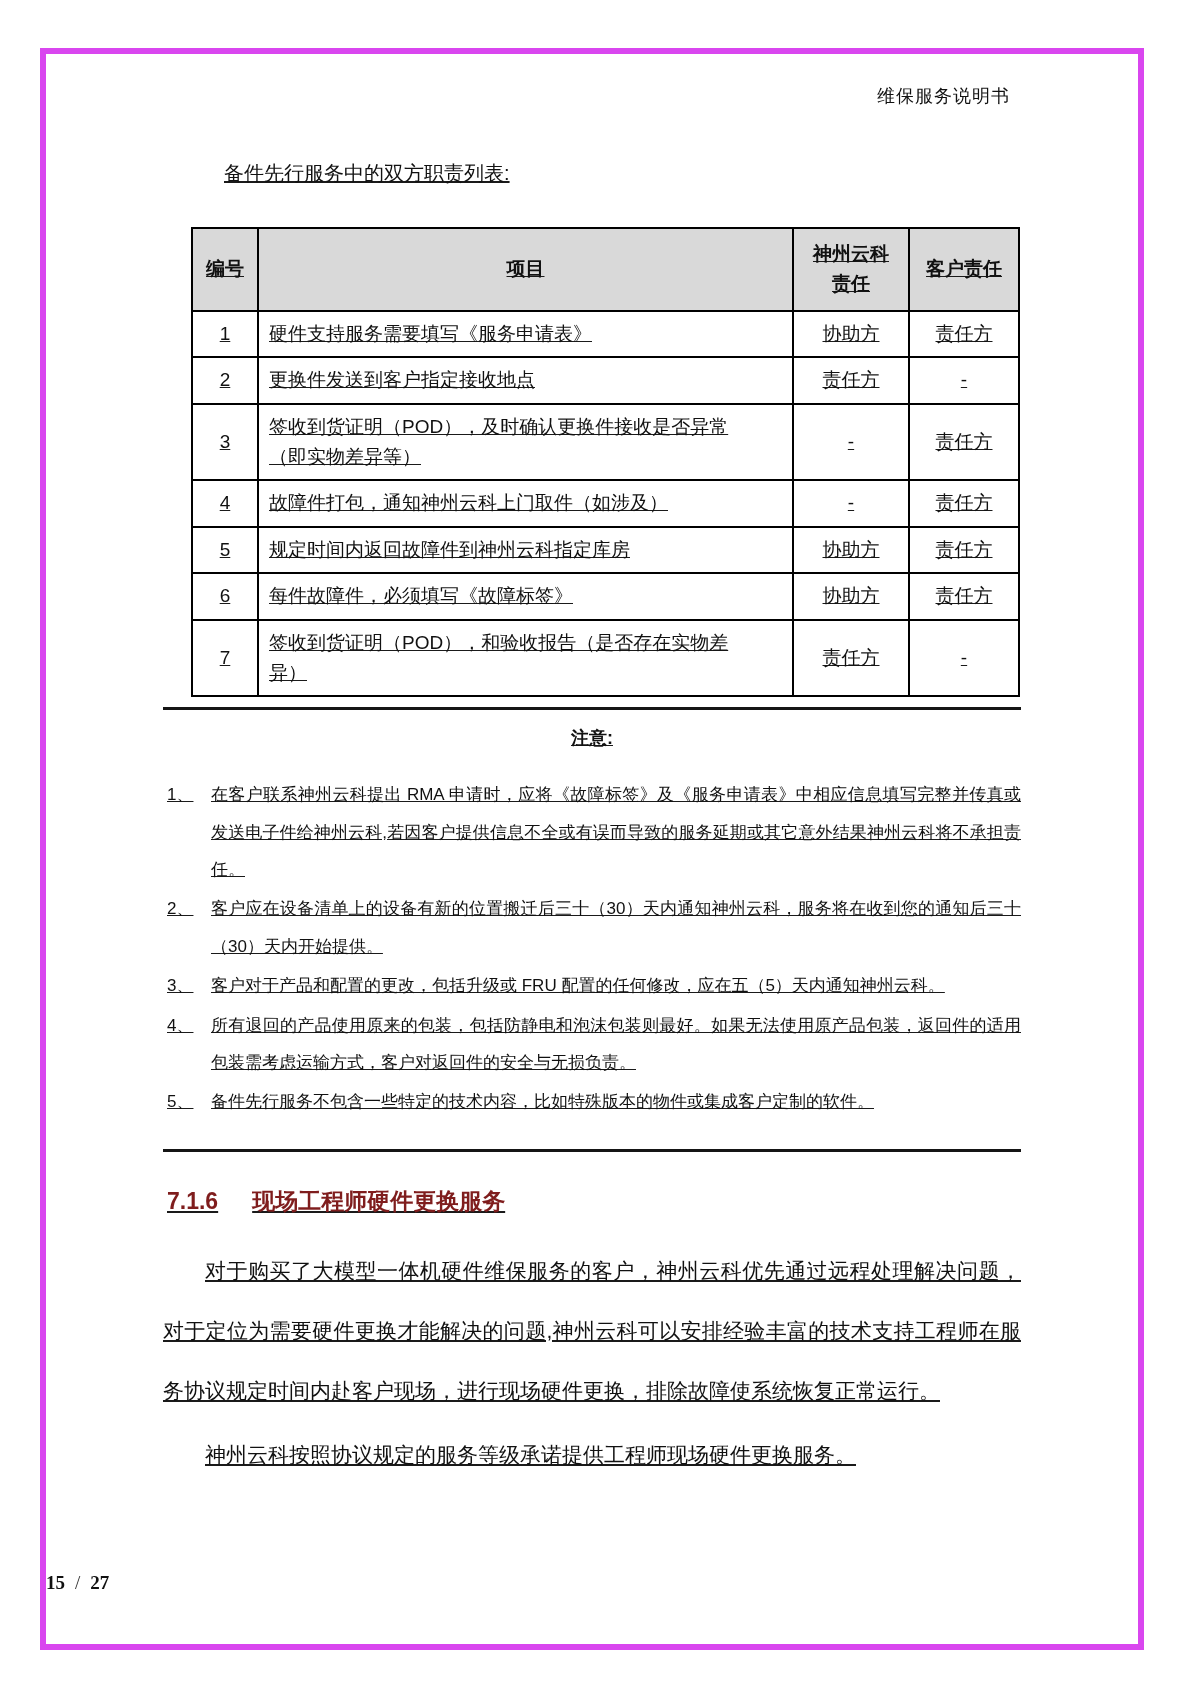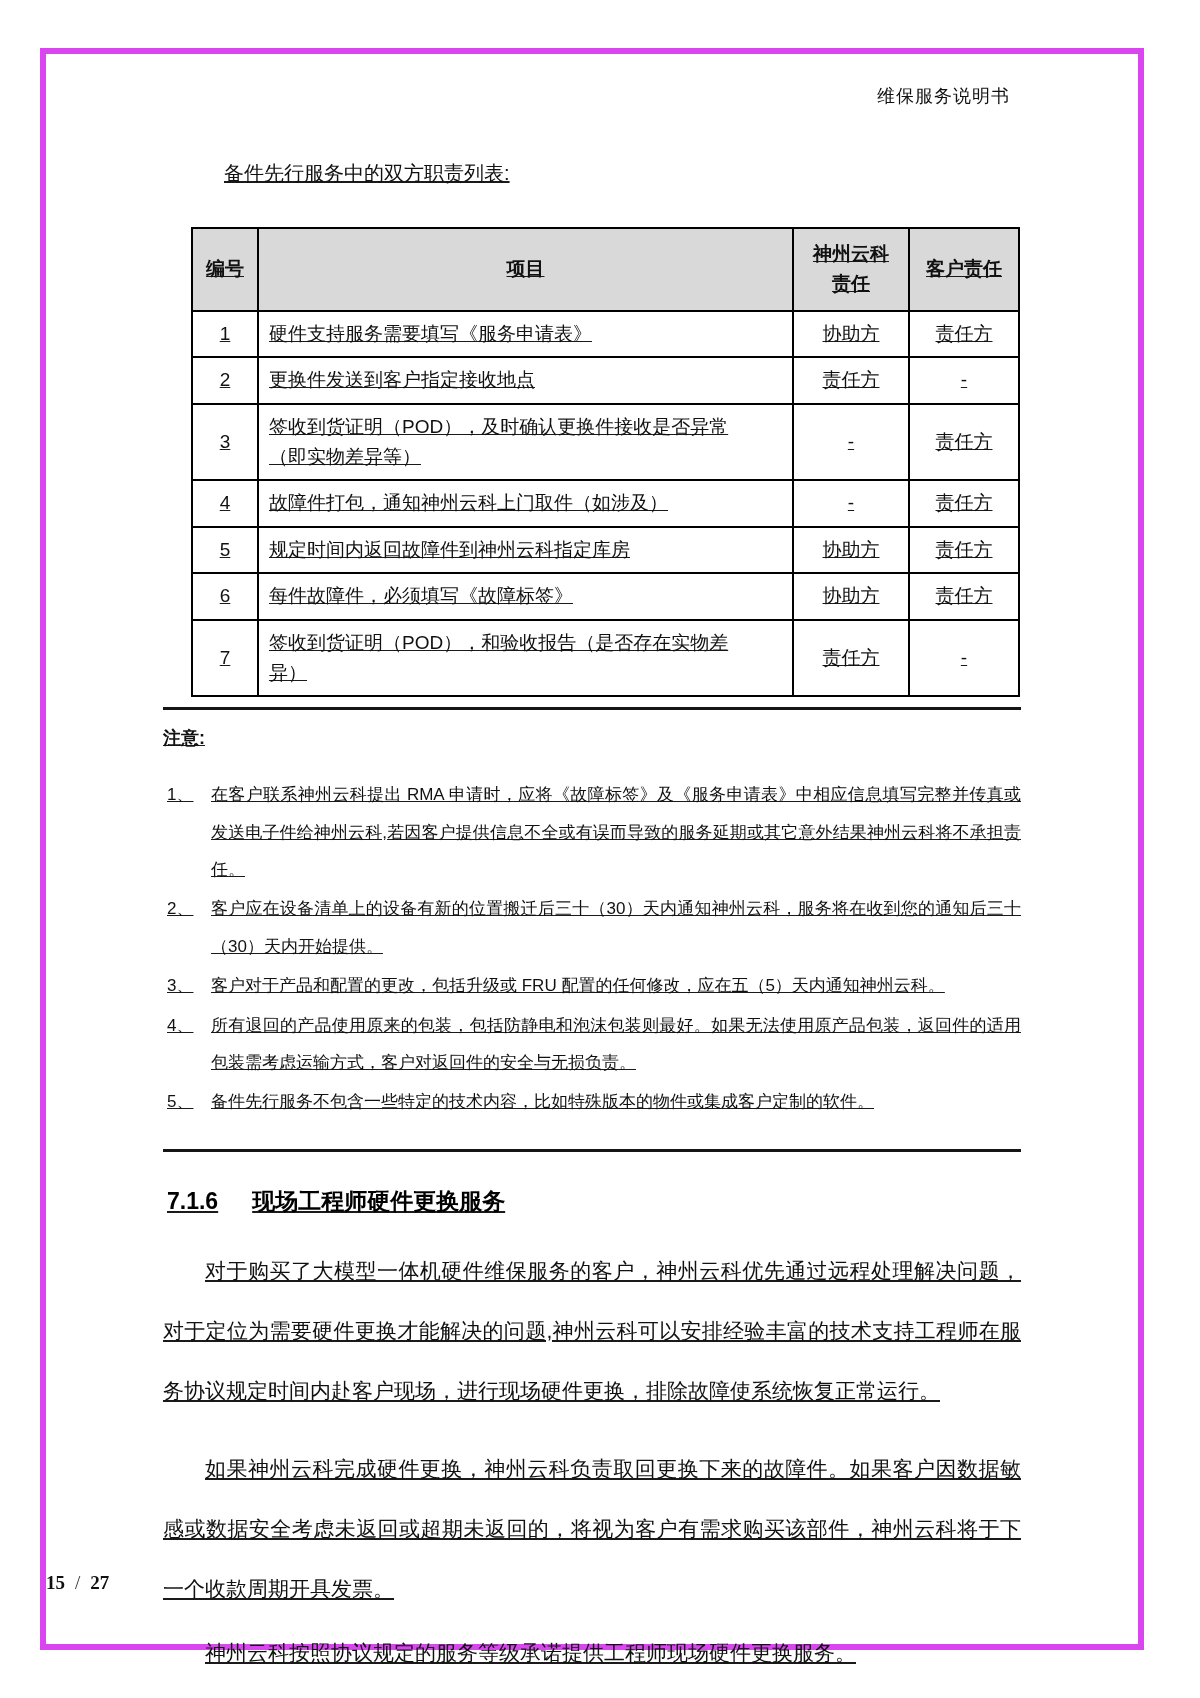--- a/index.html
+++ b/index.html
@@ -32,27 +32,27 @@
     padding:10px 6px;
   }
   .col-no{width:66px;}
   .col-item{width:535px;}
   .col-vendor{width:116px;}
   .col-customer{width:110px;}
   td.c{text-align:center;}
   td.item{text-align:left;white-space:pre-line;}
   .rule{border:none;border-top:3px solid #151515;margin:10px 0 0 0;}
   .rule.second{margin-top:28px;}
-  .notes-title{margin:16px 0 0 0;font-size:18px;font-weight:bold;color:#111;}
+  .notes-title{margin:16px 0 0 0;font-size:18px;font-weight:bold;color:#111;text-align:center;}
   .notes{margin-top:26px;}
   .note-item{display:flex;font-size:17px;line-height:2.2;color:#111;margin:0 0 2px 0;}
   .note-num{flex:0 0 48px;padding-left:4px;box-sizing:border-box;}
   .note-text{flex:1 1 auto;text-align:justify;}
   .section-heading{
-    margin:34px 0 0 4px;font-size:23px;font-weight:600;color:#000000;
+    margin:34px 0 0 4px;font-size:23px;font-weight:600;color:#7f1d1d;
   }
   .section-number{margin-right:34px;}
   .para{
     margin:24px 0 0 0;font-size:21px;line-height:60px;color:#111;
     text-align:justify;text-indent:2em;
   }
   .para.p2{margin-top:18px;}
   .para.p3{margin-top:4px;}
   .doc-footer{
     position:absolute;left:0;bottom:50px;width:100%;
@@ -159,21 +159,20 @@
       </div>
     </div>
 
     <hr class="rule second">
 
     <h2 class="section-heading">
       <span class="section-number">7.1.6</span><span>现场工程师硬件更换服务</span>
     </h2>
 
     <p class="para p1">对于购买了大模型一体机硬件维保服务的客户，神州云科优先通过远程处理解决问题，对于定位为需要硬件更换才能解决的问题,神州云科可以安排经验丰富的技术支持工程师在服务协议规定时间内赴客户现场，进行现场硬件更换，排除故障使系统恢复正常运行。</p>
-    <p class="para p2">如果神州云科完成硬件更换，神州云科负责取回更换下来的故障件。如果客户因数据敏感或数据安全考虑未返回或超期未返回的，将视为客户有需求购买该部件，神州云科将于下一个收款周期开具发票。</p>
     <p class="para p3">神州云科按照协议规定的服务等级承诺提供工程师现场硬件更换服务。</p>
 
   </div>
 
   <div class="doc-footer">
     <span class="num">15</span><span class="sep">/</span><span class="num">27</span>
   </div>
 
 </div>
 

